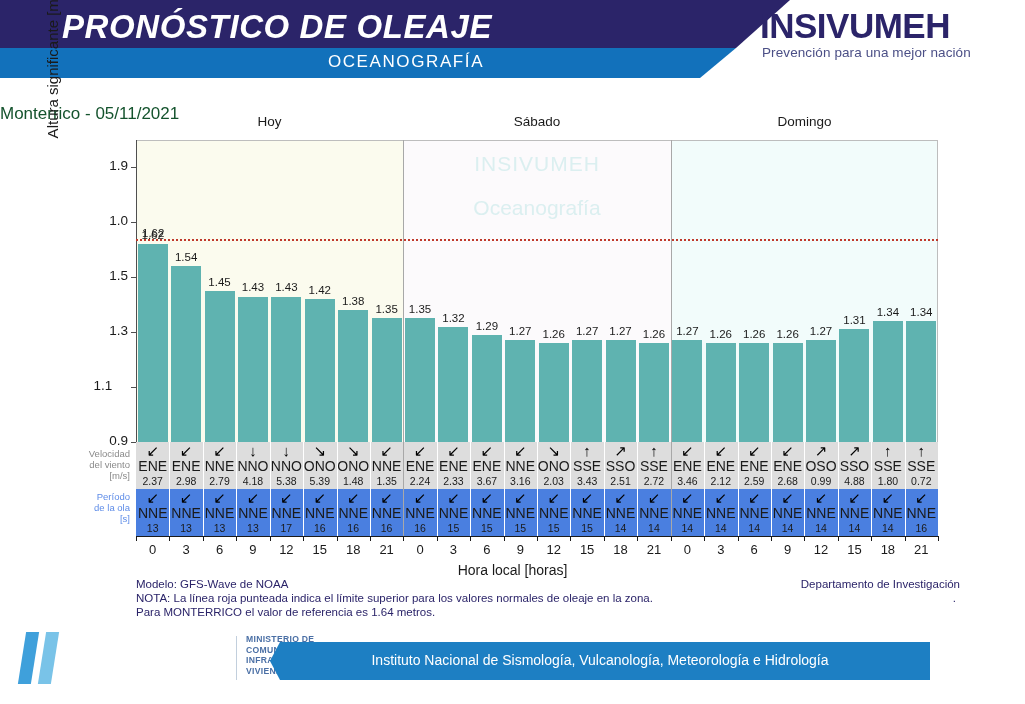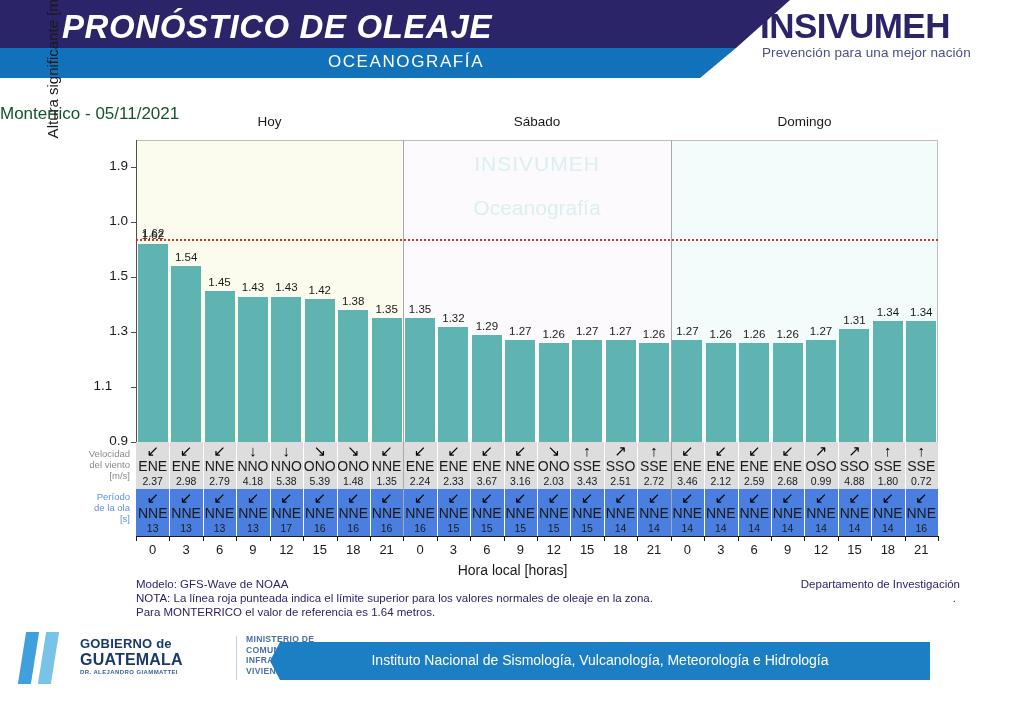--- a/index.html
+++ b/index.html
@@ -561,23 +561,18 @@
     <div>Departamento de Investigación</div>
     <div class="dot">.</div>
   </div>
 </div>
 
 <div id="footer">
   <div class="f-bars">
     <div class="f-bar f-bar1"></div>
     <div class="f-bar f-bar2"></div>
   </div>
-  <div class="f-gob">
-    <div class="l1">GOBIERNO de</div>
-    <div class="l2">GUATEMALA</div>
-    <div class="l3">DR. ALEJANDRO GIAMMATTEI</div>
-  </div>
   <div class="f-divider"></div>
   <div class="f-min">MINISTERIO DE COMUNICACIONES, INFRAESTRUCTURA Y VIVIENDA</div>
   <div class="f-band"></div>
   <div class="f-band-txt">Instituto Nacional de Sismología, Vulcanología, Meteorología e Hidrología</div>
 
 </div>
 
 </body></html>

